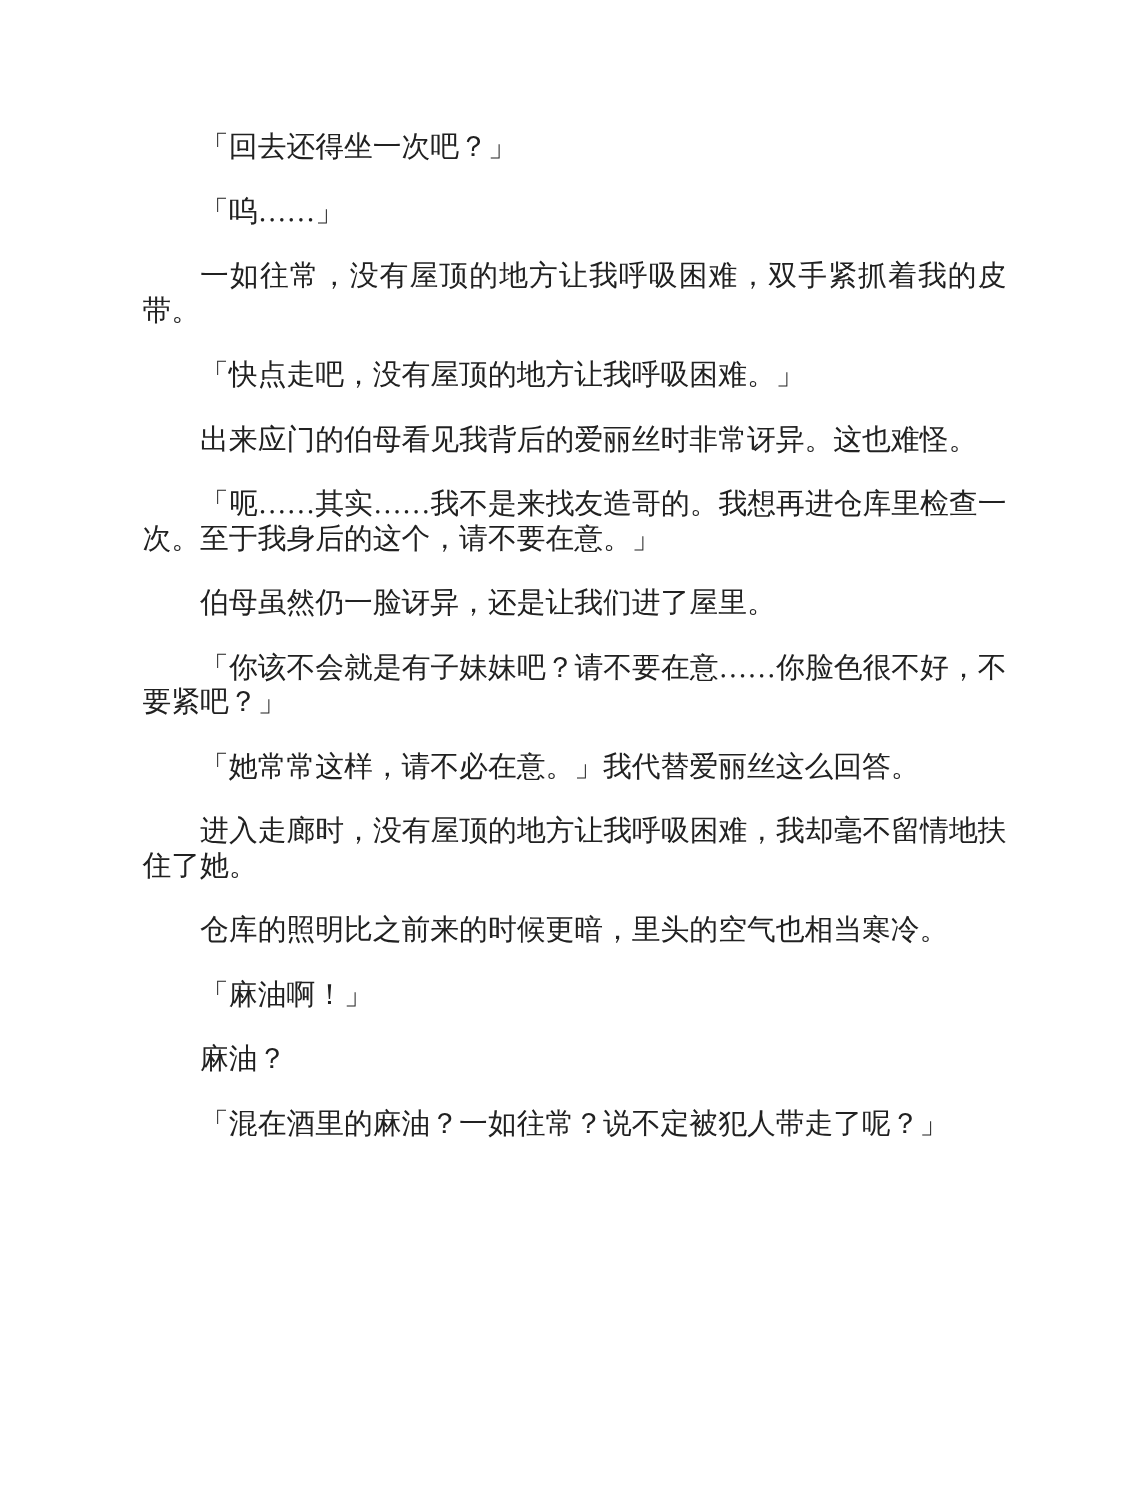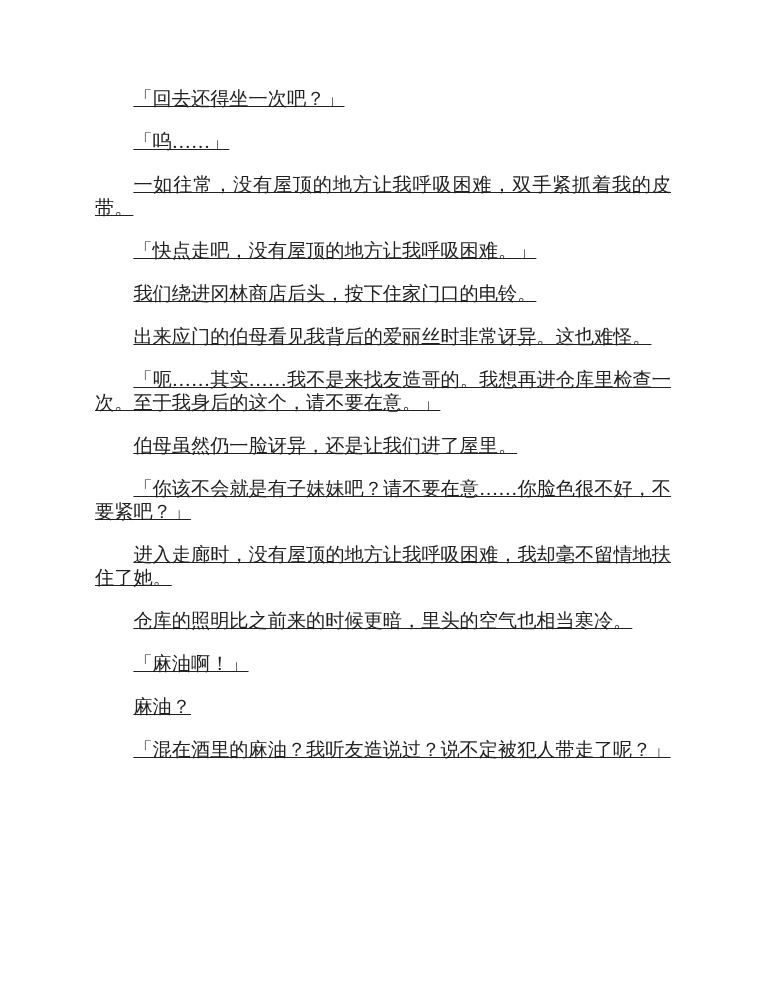--- a/index.html
+++ b/index.html
@@ -23,34 +23,33 @@
   .page p {
     width: 576px;
     margin: 0 0 20px 0;
     font-size: 19.2px;
     line-height: 23px;
     color: #212121;
     text-indent: 2em;
     text-align: justify;
     word-break: break-all;
     overflow-wrap: break-word;
-    text-decoration: underline;
   }
 </style>
 </head>
 <body>
 
 <div class="page">
   <p>「回去还得坐一次吧？」</p>
   <p>「呜……」</p>
   <p>一如往常，没有屋顶的地方让我呼吸困难，双手紧抓着我的皮带。</p>
   <p>「快点走吧，没有屋顶的地方让我呼吸困难。」</p>
-  <p>我们绕进冈林商店后头，按下住家门口的电铃。</p>
   <p>出来应门的伯母看见我背后的爱丽丝时非常讶异。这也难怪。</p>
   <p>「呃……其实……我不是来找友造哥的。我想再进仓库里检查一次。至于我身后的这个，请不要在意。」</p>
   <p>伯母虽然仍一脸讶异，还是让我们进了屋里。</p>
   <p>「你该不会就是有子妹妹吧？请不要在意……你脸色很不好，不要紧吧？」</p>
+  <p>「她常常这样，请不必在意。」我代替爱丽丝这么回答。</p>
   <p>进入走廊时，没有屋顶的地方让我呼吸困难，我却毫不留情地扶住了她。</p>
   <p>仓库的照明比之前来的时候更暗，里头的空气也相当寒冷。</p>
   <p>「麻油啊！」</p>
   <p>麻油？</p>
-  <p>「混在酒里的麻油？我听友造说过？说不定被犯人带走了呢？」</p>
+  <p>「混在酒里的麻油？一如往常？说不定被犯人带走了呢？」</p>
 </div>
 
 </body></html>

